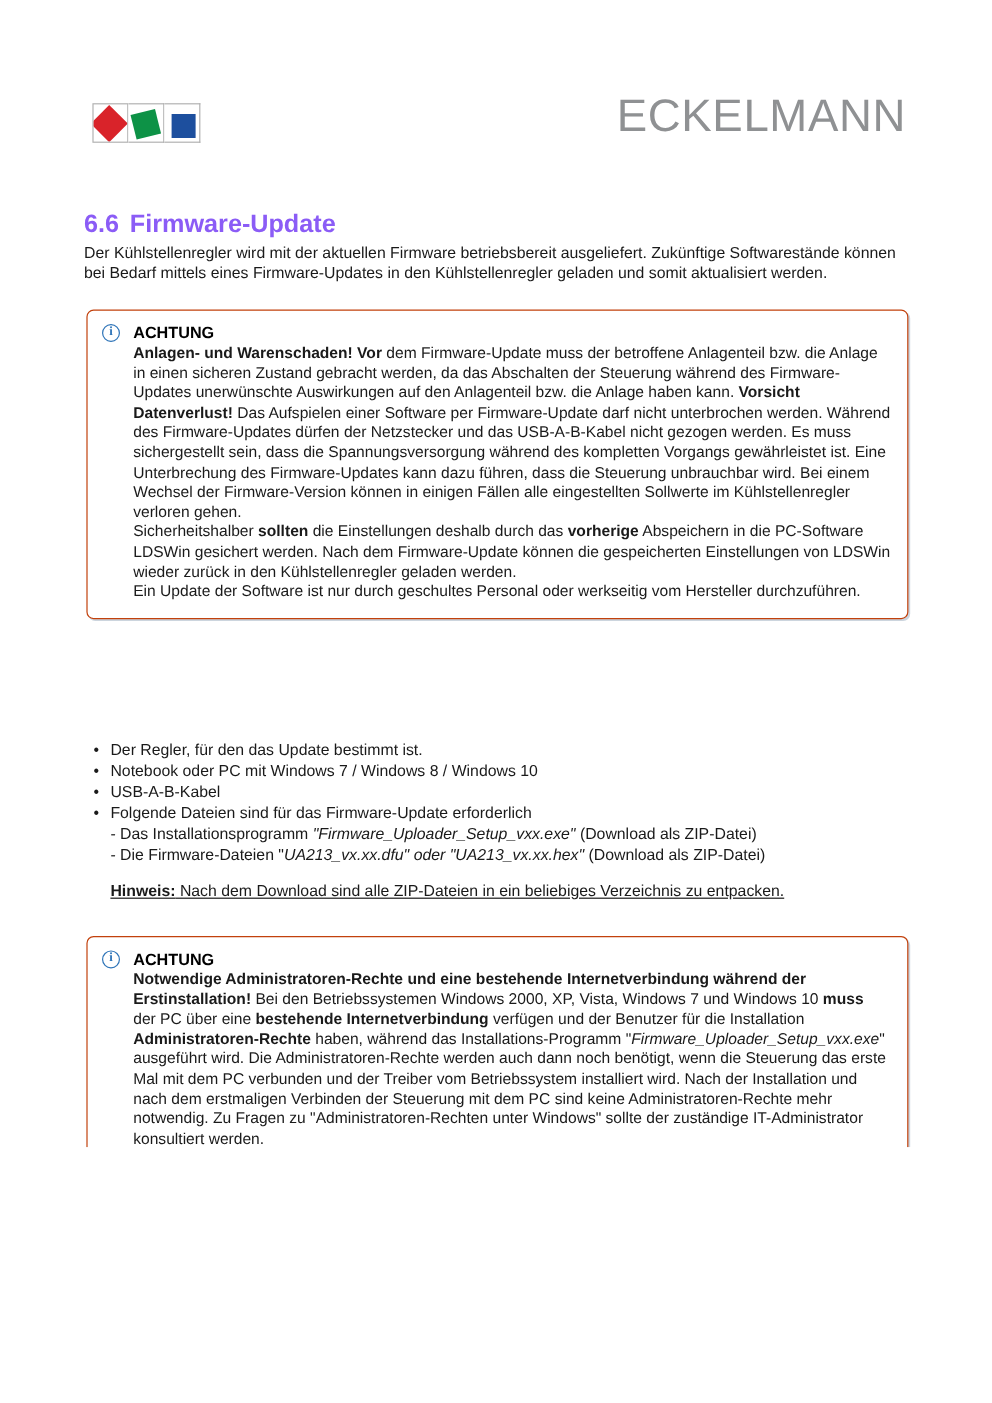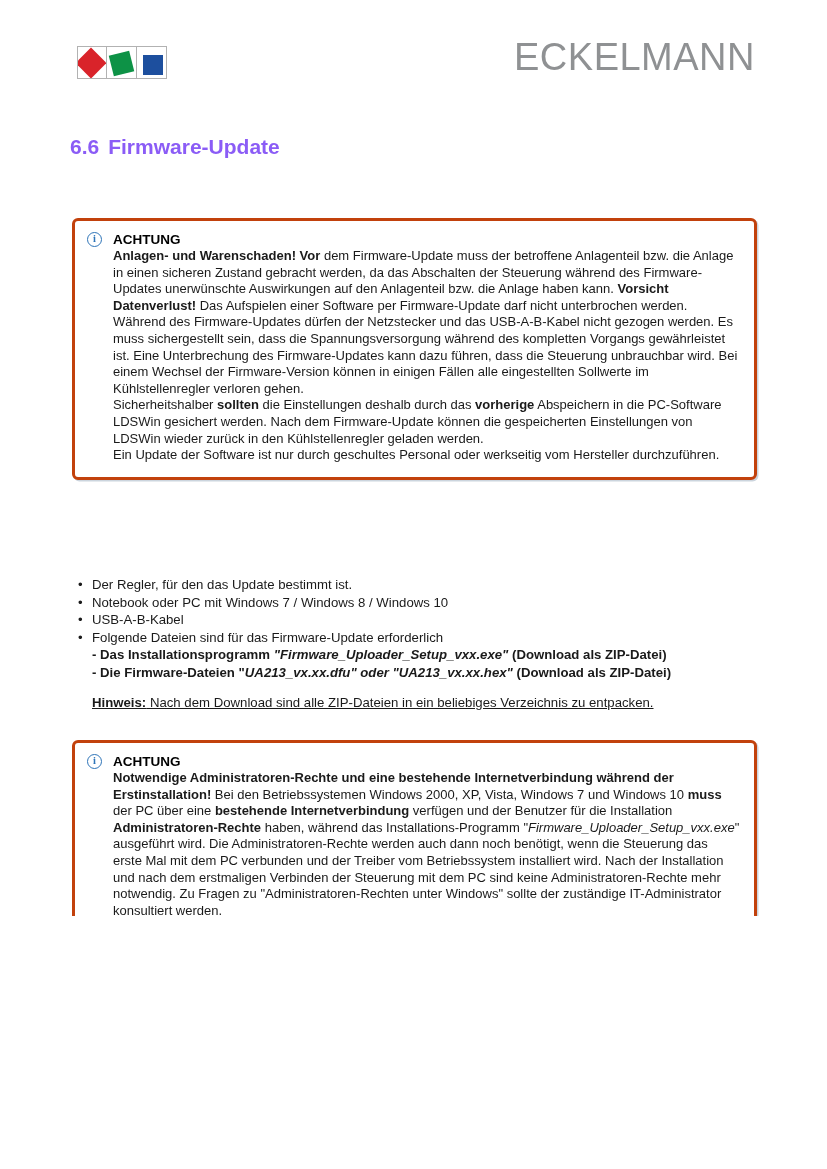--- a/index.html
+++ b/index.html
@@ -5,20 +5,21 @@
   * { margin: 0; padding: 0; box-sizing: border-box; }
   html, body { background: #ffffff; }
   .page {
     position: relative;
     width: 827px;
     height: 916px;
     background: #ffffff;
     font-family: "Liberation Sans", sans-serif;
     color: #1a1a1a;
     overflow: hidden;
+    margin-top: 40px;
   }
 
   
   .logo {
     position: absolute;
     left: 77px; top: 46px;
     display: flex;
     height: 33px;
   }
   .logo-cell {
@@ -68,21 +69,21 @@
   .body-text {
     font-size: 13.2px;
     line-height: 17px;
   }
   .lead { font-weight: bold; font-size: 13.2px; }
 
   
   .notice {
     position: absolute;
     left: 72px; width: 685px;
-    border: 3px solid #c2410c;
+    border: 1px solid #c2410c;
     border-radius: 6px;
     background: #fff;
     box-shadow: 1.5px 1.5px 0 #ccd5de;
     padding: 10px 14px 13px 38px;
   }
   .notice-title-row { position: relative; }
   .info-icon {
     position: absolute;
     left: -26px; top: 1px;
     width: 15px; height: 15px;
@@ -108,21 +109,21 @@
   }
 
   
   .bullets { list-style: none; font-size: 13.2px; line-height: 17.5px; }
   .bullets > li { position: relative; padding-left: 22px; }
   .bullets > li::before {
     content: "\2022";
     position: absolute;
     left: 8px;
   }
-  .subitem { padding-left: 22px; font-size: 13.2px; line-height: 17.5px; font-weight: bold; }
+  .subitem { padding-left: 22px; font-size: 13.2px; line-height: 17.5px; }
 
   .hinweis { padding-left: 22px; }
 
   
   .footer {
     position: absolute;
     left: 70px; right: 70px; top: 1117px;
     display: flex;
     justify-content: space-between;
     font-size: 13px;
@@ -150,20 +151,21 @@
     <div class="logo-cell">
       <div class="shape shape-blue"></div>
     </div>
   </div>
   <div class="wordmark">ECKELMANN</div>
 
   <h1 class="block" style="top:135px;">
     <span class="h-num">6.6</span><span>Firmware-Update</span>
   </h1>
 
+  <p class="block body-text" style="top:162px;">Der Kühlstellenregler wird mit der aktuellen Firmware betriebsbereit ausgeliefert. Zukünftige Softwarestände können bei Bedarf mittels eines Firmware-Updates in den Kühlstellenregler geladen und somit aktualisiert werden.</p>
 
   <div class="notice" style="top:218px;">
     <div class="notice-title-row">
       <span class="info-icon"></span>
       <div class="notice-title">ACHTUNG</div>
     </div>
     <div class="notice-body"><b>Anlagen- und Warenschaden! Vor</b> dem Firmware-Update muss der betroffene Anlagenteil bzw. die Anlage in einen sicheren Zustand gebracht werden, da das Abschalten der Steuerung während des Firmware-Updates unerwünschte Auswirkungen auf den Anlagenteil bzw. die Anlage haben kann. <b>Vorsicht Datenverlust!</b> Das Aufspielen einer Software per Firmware-Update darf nicht unterbrochen werden. Während des Firmware-Updates dürfen der Netzstecker und das USB-A-B-Kabel nicht gezogen werden. Es muss sichergestellt sein, dass die Spannungsversorgung während des kompletten Vorgangs gewährleistet ist. Eine Unterbrechung des Firmware-Updates kann dazu führen, dass die Steuerung unbrauchbar wird. Bei einem Wechsel der Firmware-Version können in einigen Fällen alle eingestellten Sollwerte im Kühlstellenregler verloren gehen.<br>Sicherheitshalber <b>sollten</b> die Einstellungen deshalb durch das <b>vorherige</b> Abspeichern in die PC-Software LDSWin gesichert werden. Nach dem Firmware-Update können die gespeicherten Einstellungen von LDSWin wieder zurück in den Kühlstellenregler geladen werden.<br>Ein Update der Software ist nur durch geschultes Personal oder werkseitig vom Hersteller durchzuführen.</div>
   </div>
 
 

